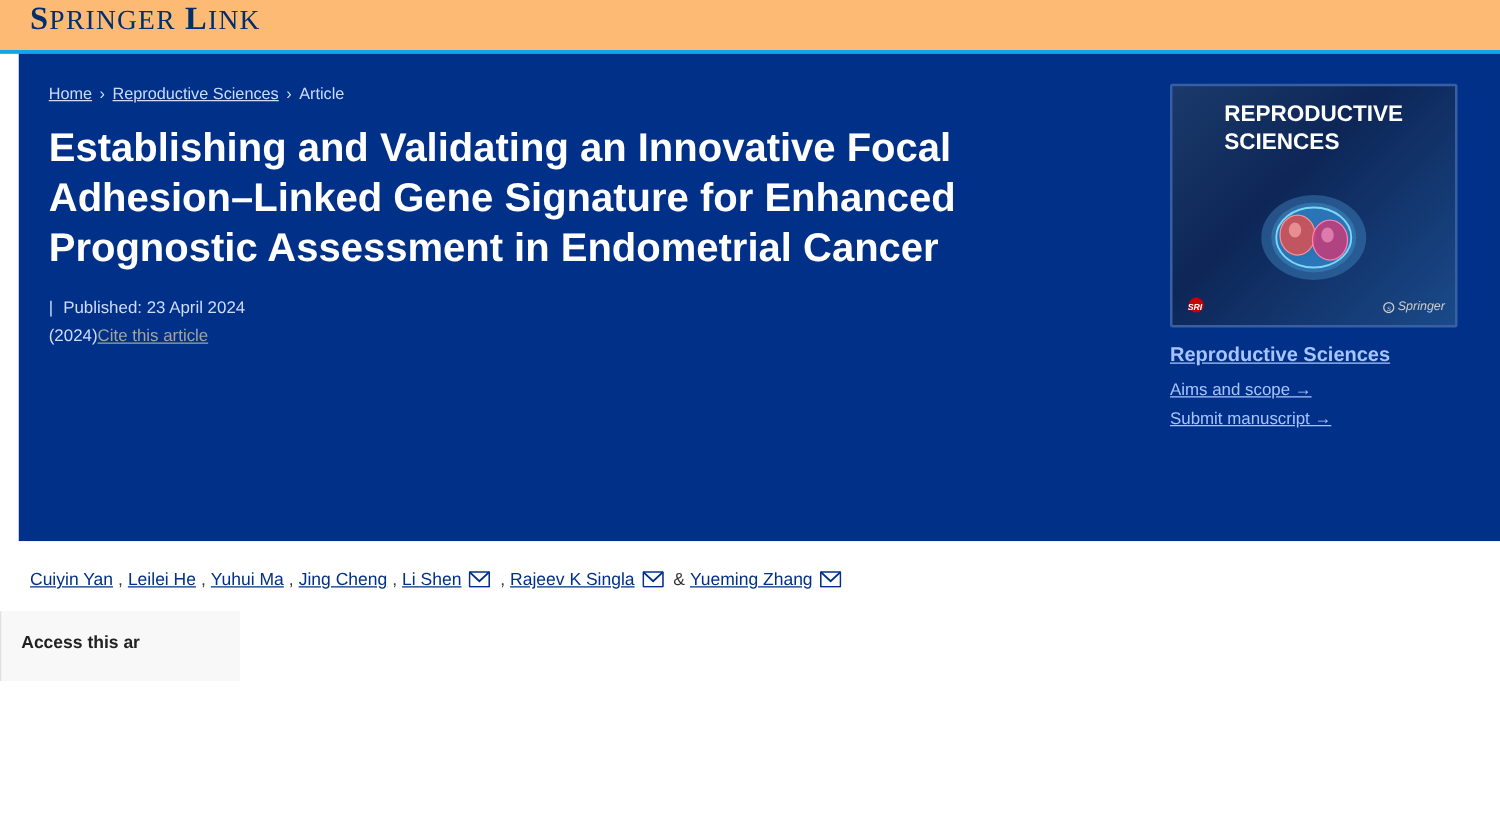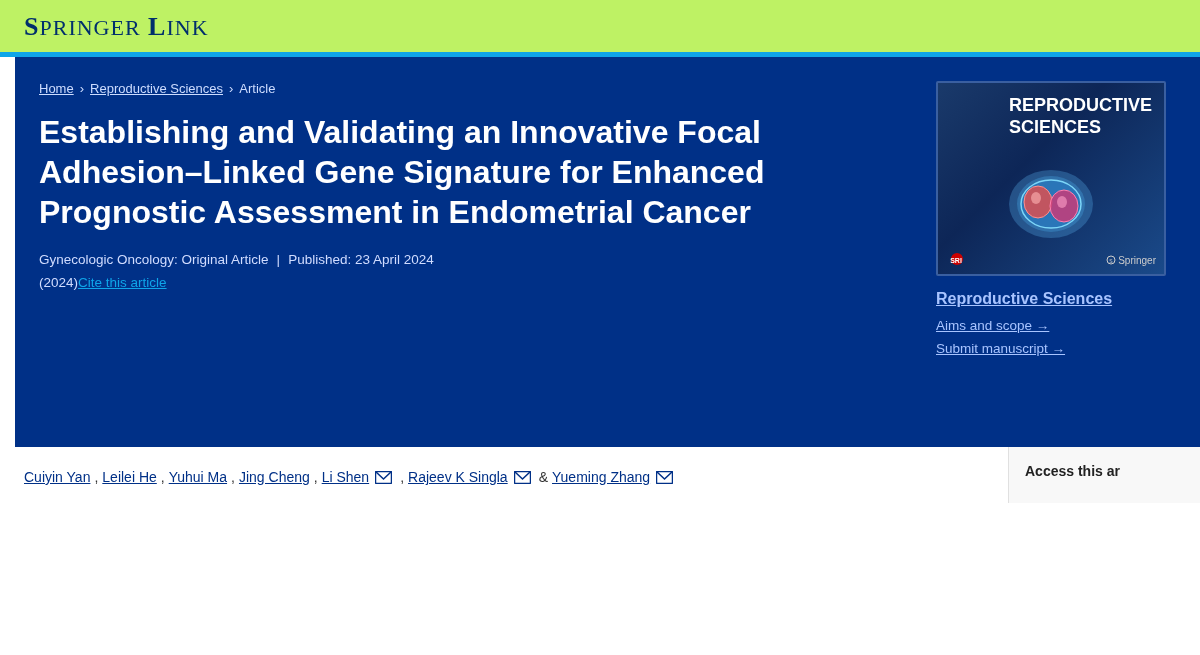--- a/index.html
+++ b/index.html
@@ -1,22 +1,22 @@
 <!DOCTYPE html>
 <html><head>
   <meta charset="utf-8">
   <style>
     * { margin: 0; padding: 0; box-sizing: border-box; }
     body { font-family: Arial, Helvetica, sans-serif; background: #fff; width: 1200px; }
 
     
     .header {
-      padding: 12px 24px 0 24px;
-      border-bottom: 5px solid #0ea5e9;
-      background: #bef264;
+      padding: 0 24px 0 24px;
+      border-bottom: 3px solid #0ea5e9;
+      background: #fdba74;
     }
     .logo {
       font-size: 26px;
       font-weight: bold;
       color: #002f6c;
       letter-spacing: 1px;
       font-family: Georgia, serif;
       text-transform: uppercase;
       padding-bottom: 10px;
     }
@@ -109,42 +109,42 @@
       color: #d0dcff;
     }
     .article-year-cite {
       font-size: 13.5px;
       color: #d0dcff;
       display: flex;
       align-items: center;
       margin-top: 4px;
     }
     .cite-link {
-      color: #0ea5e9;
+      color: #a3a3a3;
       text-decoration: underline;
       cursor: pointer;
     }
 
     
     .journal-card {
       width: 240px;
       flex-shrink: 0;
       display: flex;
       flex-direction: column;
       align-items: flex-start;
     }
     .journal-cover {
       width: 230px;
       height: 195px;
       background: linear-gradient(135deg, #1a3a6b 0%, #0d2657 40%, #1a4a8a 100%);
       border: 2px solid #3a5fa0;
       border-radius: 2px;
       display: flex;
       flex-direction: column;
-      align-items: flex-end;
+      align-items: center;
       justify-content: flex-start;
       padding: 12px;
       position: relative;
       overflow: hidden;
       margin-bottom: 14px;
     }
     .journal-cover-title {
       font-size: 18px;
       font-weight: bold;
       color: #fff;
@@ -155,20 +155,21 @@
     .journal-cover-footer {
       position: absolute;
       bottom: 6px;
       left: 12px;
       right: 8px;
       display: flex;
       justify-content: space-between;
       align-items: center;
       font-size: 10px;
       color: #aac;
+      font-style: italic;
     }
     .journal-name-link {
       font-size: 16px;
       font-weight: bold;
       color: #a8c4ff;
       text-decoration: underline;
       cursor: pointer;
       margin-bottom: 10px;
     }
     .journal-action-link {
@@ -193,20 +194,21 @@
       cursor: pointer;
     }
     .author-sep {
       color: #333;
       margin: 0 2px;
     }
 
     .bottom-section {
       display: flex;
       background: #fff;
+      flex-direction: column;
     }
     .main-bottom {
       flex: 1;
       padding: 22px 24px 18px 24px;
     }
     .access-panel {
       width: 192px;
       background: #f8f8f8;
       border-left: 1px solid #e0e0e0;
       padding: 16px;
@@ -235,21 +237,20 @@
       <a>Home</a>
       <span class="sep">›</span>
       <a>Reproductive Sciences</a>
       <span class="sep">›</span>
       <span>Article</span>
     </div>
 
     <h1 class="article-title">Establishing and Validating an Innovative Focal Adhesion–Linked Gene Signature for Enhanced Prognostic Assessment in Endometrial Cancer</h1>
 
     <div class="article-meta">
-      <span>Gynecologic Oncology: Original Article</span>
       <span class="meta-divider">|</span>
       <span>Published: 23 April 2024</span>
     </div>
     <div class="article-year-cite">
       <span>(2024)</span>
       <a class="cite-link">Cite this article</a>
     </div>
   </div>
 
   <div class="journal-card">

